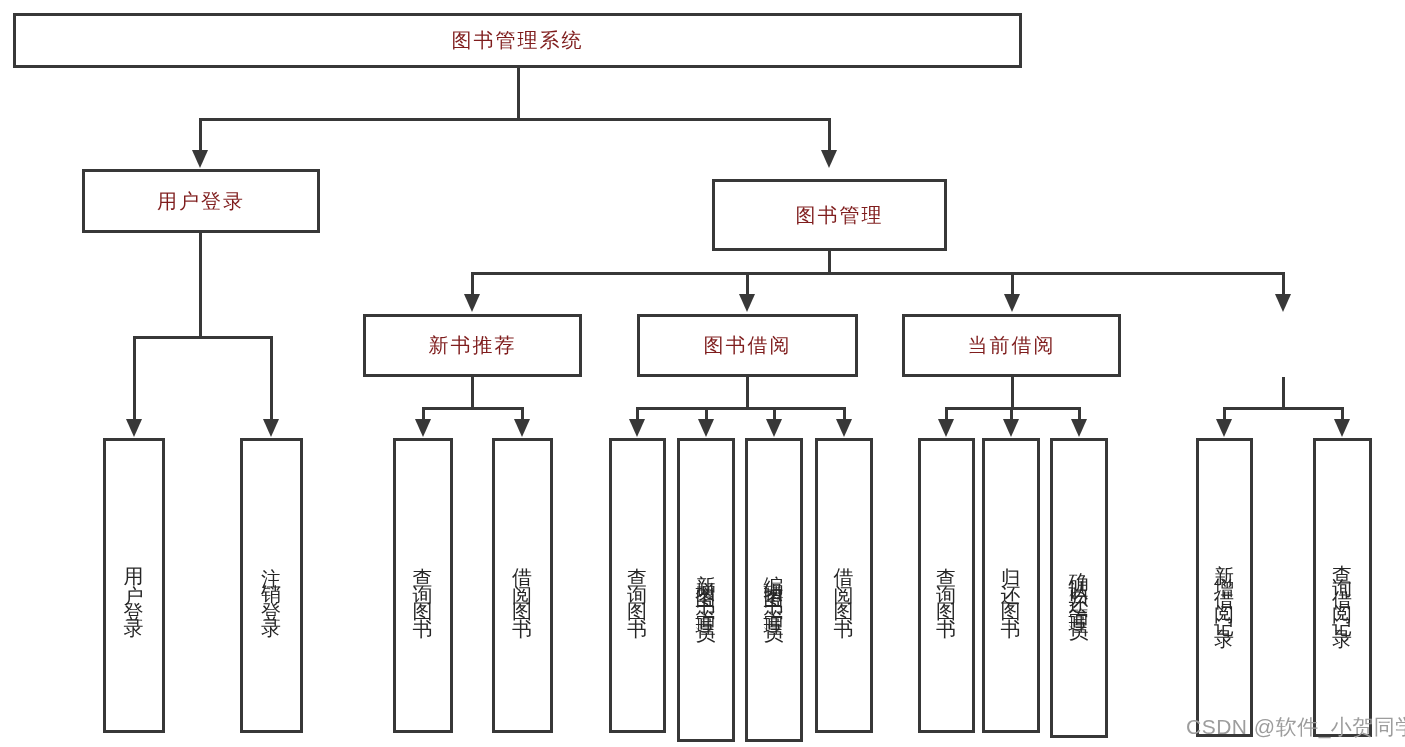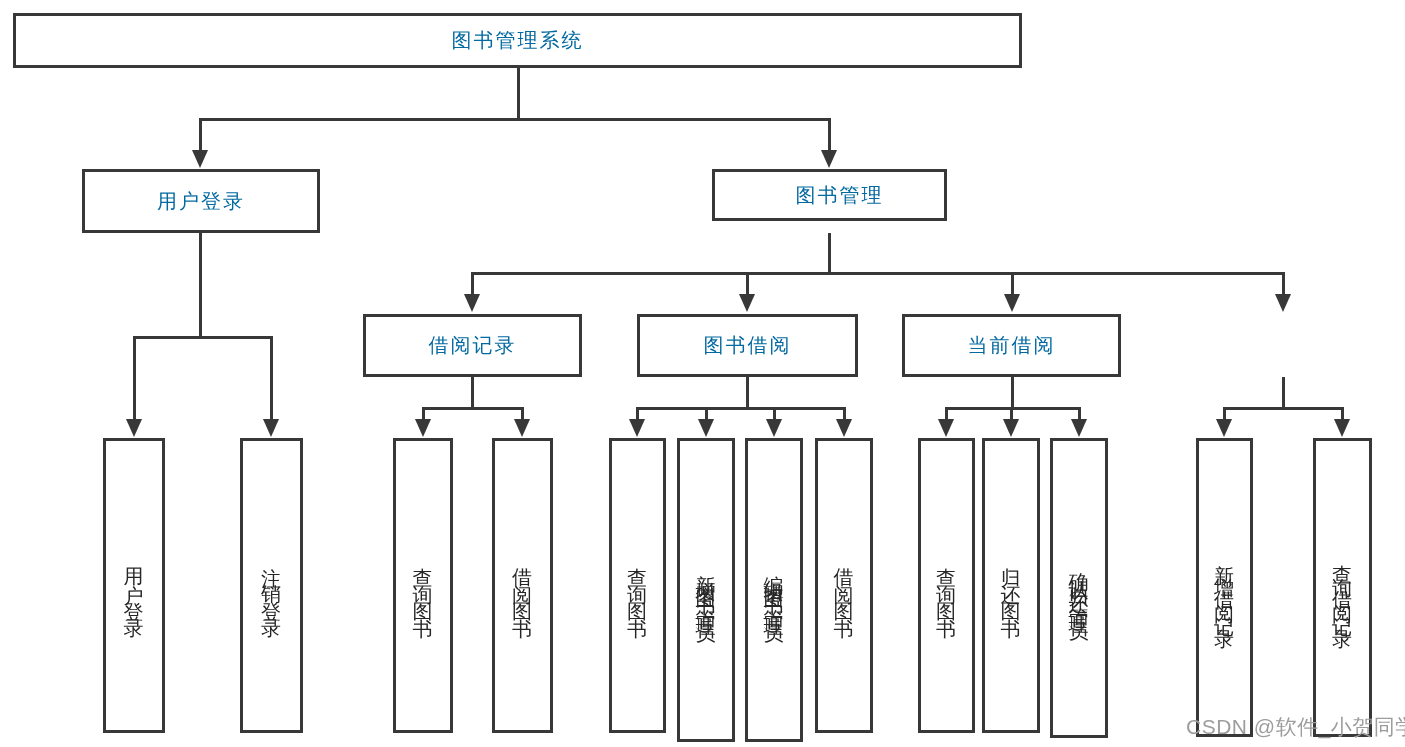--- a/index.html
+++ b/index.html
@@ -16,21 +16,21 @@
   .node {
     position: absolute;
     background: #ffffff;
     border: 3px solid #383838;
     display: flex;
     align-items: center;
     justify-content: center;
   }
   .hlabel {
     font-size: 20px;
-    color: #0369a1;
+    color: #7f1d1d;
     letter-spacing: 2px;
     white-space: nowrap;
   }
   .vlabel {
     writing-mode: vertical-rl;
     text-orientation: mixed;
     font-size: 20px;
     color: #262626;
     line-height: 1;
     white-space: nowrap;
@@ -124,26 +124,26 @@
   <div class="lv" style="left:1341px; top:407px; height:14px;"></div>
   <div class="ah" style="left:1334px; top:419px;"></div>
 
   <div class="node" style="left:13px; top:13px; width:1009px; height:55px;">
     <span class="hlabel">图书管理系统</span>
   </div>
 
   <div class="node" style="left:82px; top:169px; width:238px; height:64px;">
     <span class="hlabel">用户登录</span>
   </div>
-  <div class="node" style="left:712px; top:169px; width:235px; height:52px;padding-left:20px;">
+  <div class="node" style="left:712px; top:179px; width:235px; height:72px;padding-left:20px;">
     <span class="hlabel">图书管理</span>
   </div>
 
   <div class="node" style="left:363px; top:314px; width:219px; height:63px;">
-    <span class="hlabel">借阅记录</span>
+    <span class="hlabel">新书推荐</span>
   </div>
   <div class="node" style="left:637px; top:314px; width:221px; height:63px;">
     <span class="hlabel">图书借阅</span>
   </div>
   <div class="node" style="left:902px; top:314px; width:219px; height:63px;">
     <span class="hlabel">当前借阅</span>
   </div>
 
   <div class="node" style="left:103px; top:438px; width:62px; height:295px;">
     <span class="vlabel sp-wide">用户登录</span>

